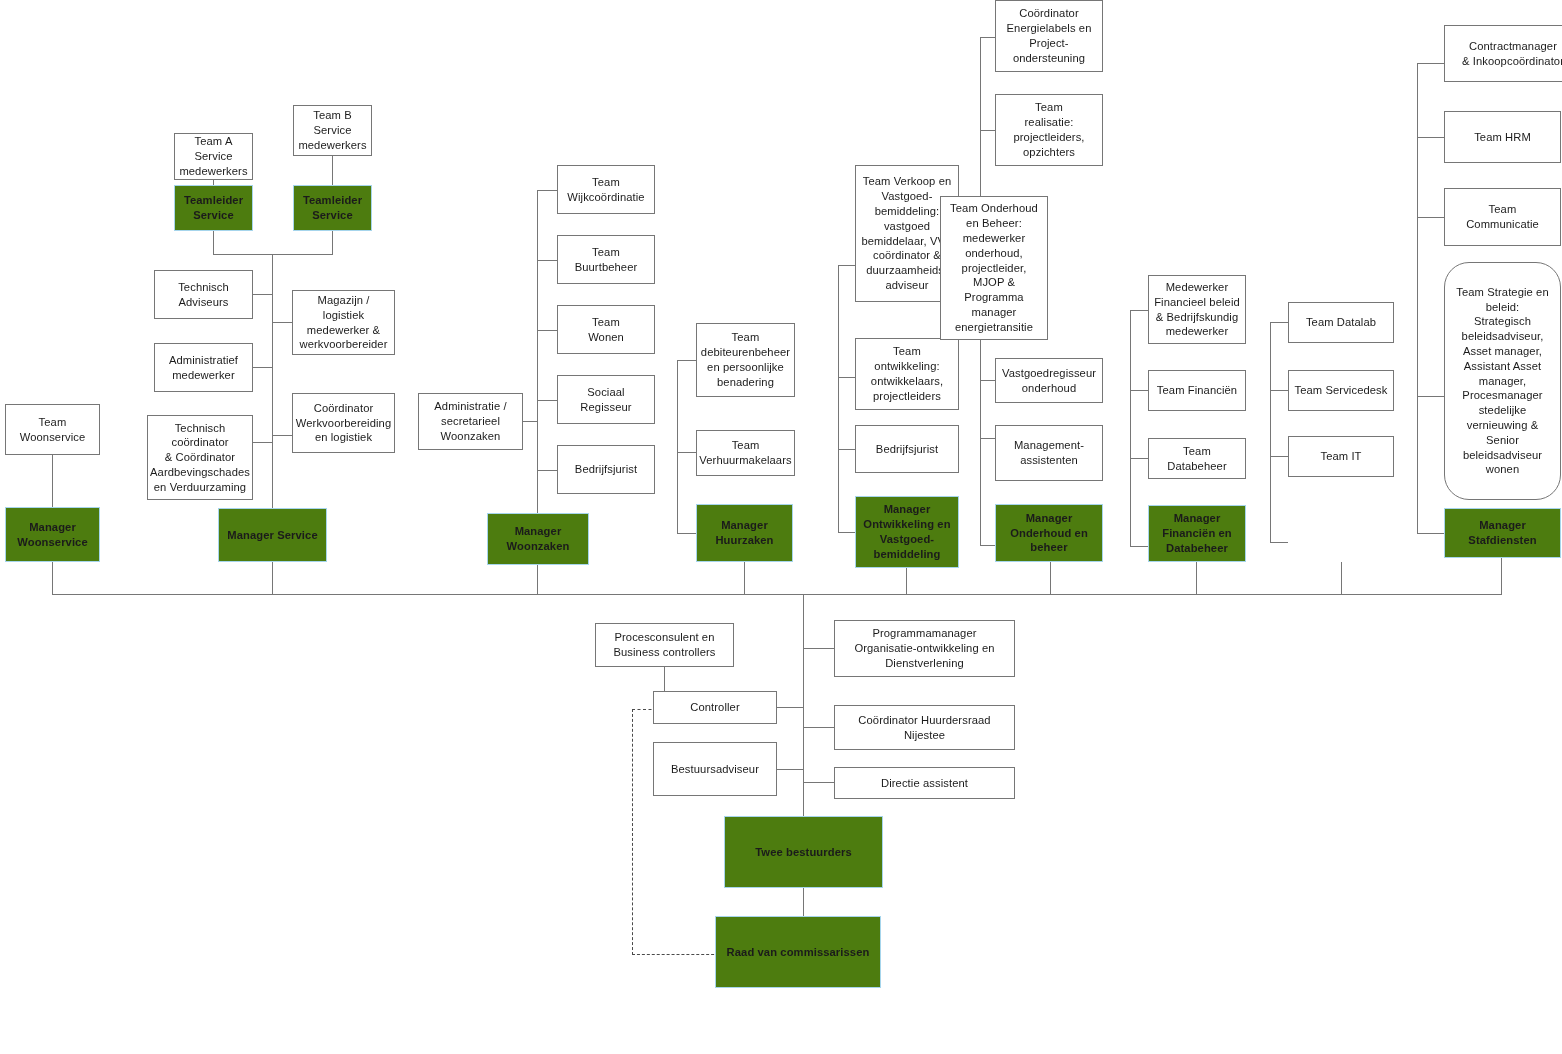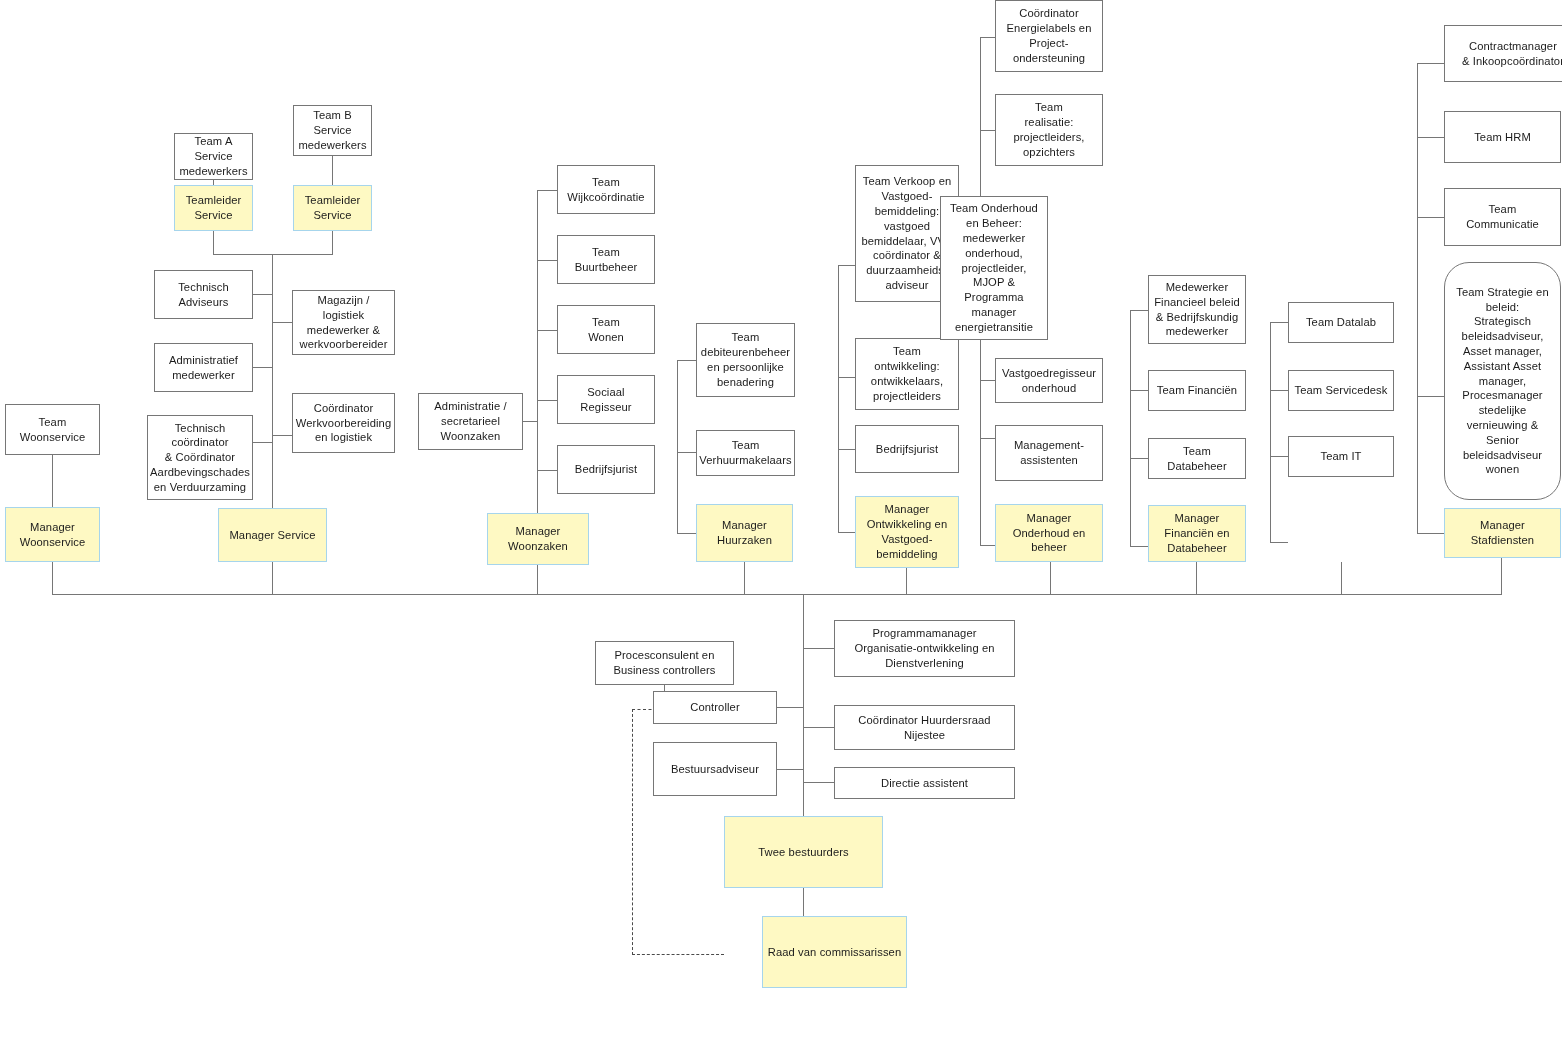--- a/index.html
+++ b/index.html
@@ -24,22 +24,23 @@
     align-items:center;
     justify-content:center;
     text-align:center;
     font-size:11.2px;
     line-height:1.32;
     padding:3px 4px;
     z-index:3;
     letter-spacing:0.1px;
   }
   .node.blue{
-    background:#fef9c3;
+    background:#4d7c0f;
     border-color:#a6d5ec;
+    font-weight:bold;
   }
   .ln{
     position:absolute;
     background:#767676;
     z-index:1;
   }
   .ln.h{height:1px;}
   .ln.v{width:1px;}
   .dash{
     position:absolute;
@@ -281,26 +282,26 @@
 manager,
 Procesmanager
 stedelijke
 vernieuwing &amp;
 Senior
 beleidsadviseur
 wonen</div>
   <div class="node blue" style="left:1444px;top:508px;width:117px;height:50px;white-space:pre-line;">Manager
 Stafdiensten</div>
 
-  <div class="node" style="left:595px;top:623px;width:139px;height:44px;white-space:pre-line;margin-top:18px;">Procesconsulent en
+  <div class="node" style="left:595px;top:623px;width:139px;height:44px;white-space:pre-line;">Procesconsulent en
 Business controllers</div>
   <div class="node" style="left:653px;top:691px;width:124px;height:33px;white-space:pre-line;">Controller</div>
   <div class="node" style="left:834px;top:620px;width:181px;height:57px;white-space:pre-line;">Programmamanager
 Organisatie-ontwikkeling en
 Dienstverlening</div>
   <div class="node" style="left:653px;top:742px;width:124px;height:54px;white-space:pre-line;">Bestuursadviseur</div>
   <div class="node" style="left:834px;top:705px;width:181px;height:45px;white-space:pre-line;">Coördinator Huurdersraad
 Nijestee</div>
   <div class="node" style="left:834px;top:767px;width:181px;height:32px;white-space:pre-line;">Directie assistent</div>
   <div class="node blue" style="left:724px;top:816px;width:159px;height:72px;white-space:pre-line;">Twee bestuurders</div>
-  <div class="node blue" style="left:762px;top:916px;width:145px;height:72px;white-space:pre-line;">Raad van commissarissen</div>
+  <div class="node blue" style="left:715px;top:916px;width:166px;height:72px;white-space:pre-line;">Raad van commissarissen</div>
 
 </div>
 
 </body></html>

